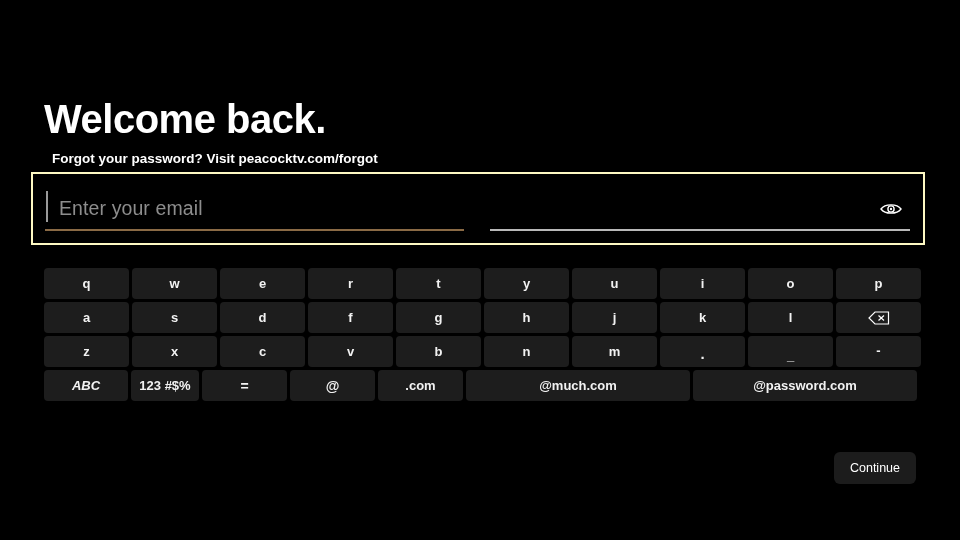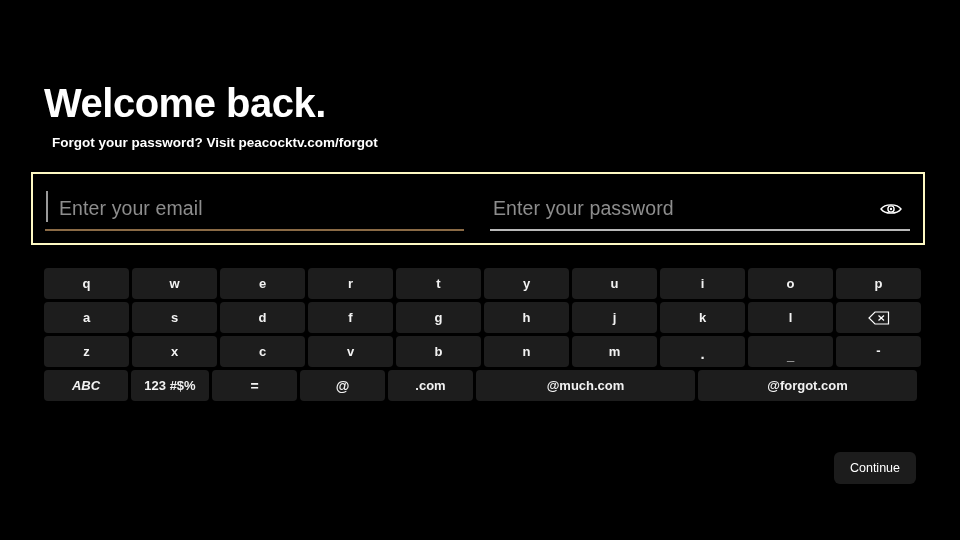--- a/index.html
+++ b/index.html
@@ -19,21 +19,21 @@
   #screen {
     position: absolute;
     inset: 0;
     background: #000000;
   }
 
   
   .header {
     position: absolute;
     left: 44px;
-    top: 80px;
+    top: 96px;
     width: 880px;
   }
   .page-title {
     font-size: 40px;
     font-weight: bold;
     letter-spacing: -0.5px;
     line-height: 46px;
     color: #ffffff;
     margin: 0;
     white-space: nowrap;
@@ -136,21 +136,21 @@
     align-items: center;
     justify-content: center;
     font-size: 13px;
     font-weight: bold;
     color: #f2f2f2;
     box-sizing: border-box;
     user-select: none;
   }
   .key-letter { width: 85px; flex: none; }
   .key-abc    { width: 84px; flex: none; font-style: italic; }
-  .key-num    { width: 78px; flex: none; }
+  .key-num    { width: 68px; flex: none; }
   .key-eq     { width: 85px; flex: none; }
   .key-at     { width: 85px; flex: none; }
   .key-dotcom { width: 85px; flex: none; }
   .key-domain { flex: 1 1 0; }
   .key-sym    { font-size: 14px; }
   .key-underscore span { position: relative; top: 4px; }
   .key-dash span { position: relative; top: -1px; }
   .key-period span { position: relative; top: 2px; font-size: 15px; }
 
   .backspace-glyph {
@@ -224,21 +224,20 @@
   <div class="credential-row">
     <div class="credential-inner">
 
       <div class="field field-email">
         <div class="caret"></div>
         <span class="placeholder">Enter your email</span>
         <div class="underline underline-email"></div>
       </div>
 
       <div class="field field-password">
-        <span class="placeholder">Enter your password</span>
         <div class="underline underline-password"></div>
         <div class="eye-icon">
           <svg width="24" height="16" viewBox="0 0 24 16">
             <path d="M2 8 C6 2.5 18 2.5 22 8 C18 13.5 6 13.5 2 8 Z" fill="none" stroke="#ffffff" stroke-width="1.4"></path>
             <circle cx="12" cy="8" r="3.1" fill="none" stroke="#ffffff" stroke-width="1.4"></circle>
             <circle cx="12" cy="8" r="1.2" fill="#ffffff"></circle>
           </svg>
         </div>
       </div>
 
@@ -364,21 +363,21 @@
       <div class="key key-at key-sym">
           <span>@</span>
         </div>
       <div class="key key-dotcom">
           <span>.com</span>
         </div>
       <div class="key key-domain">
           <span>@much.com</span>
         </div>
       <div class="key key-domain">
-          <span>@forgot.com</span>
+          <span>@password.com</span>
         </div>
     </div>
 
   </div>
 
 
   <div class="continue-button">Continue</div>
 
 </div>
 

